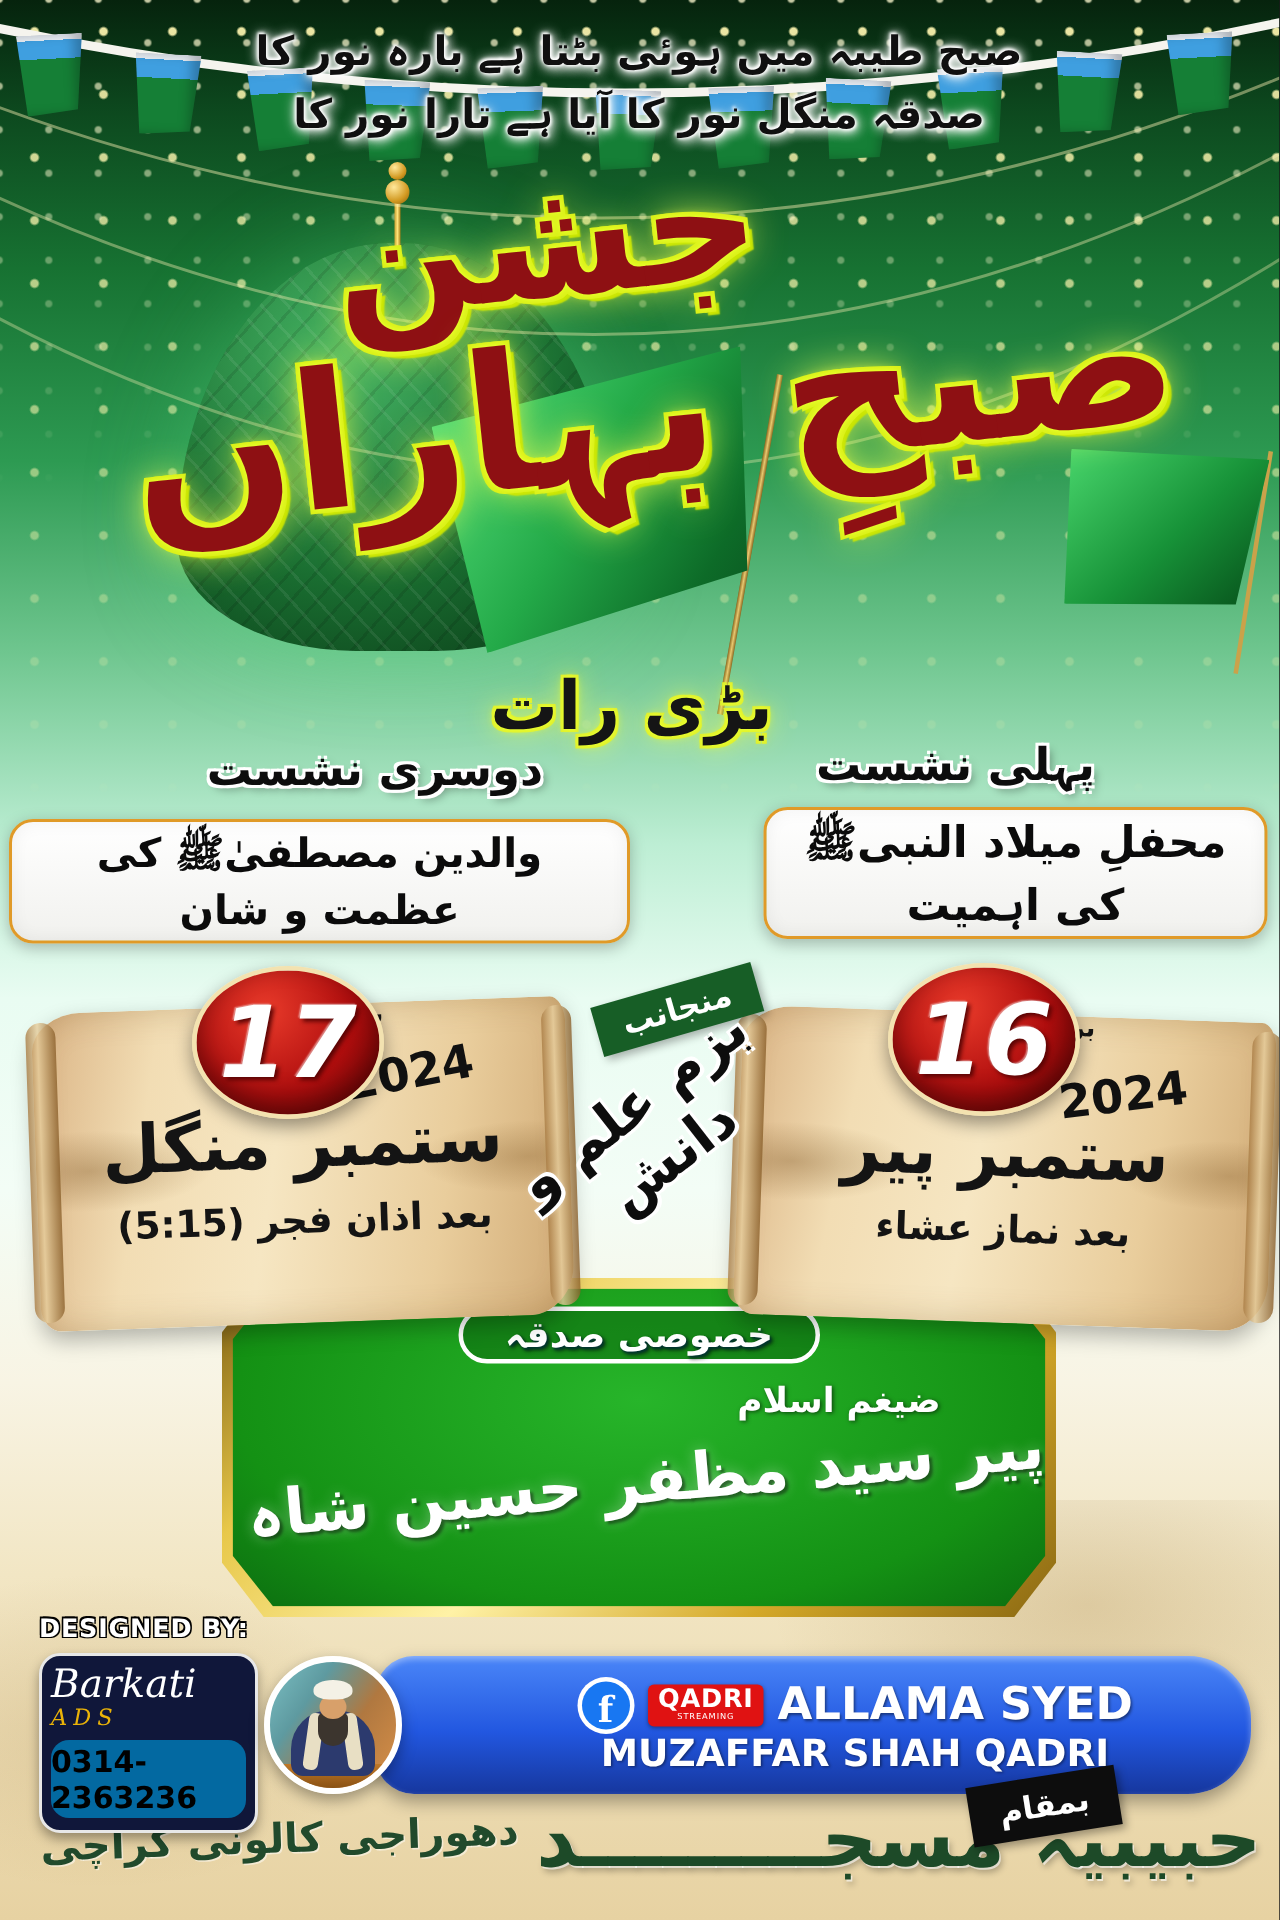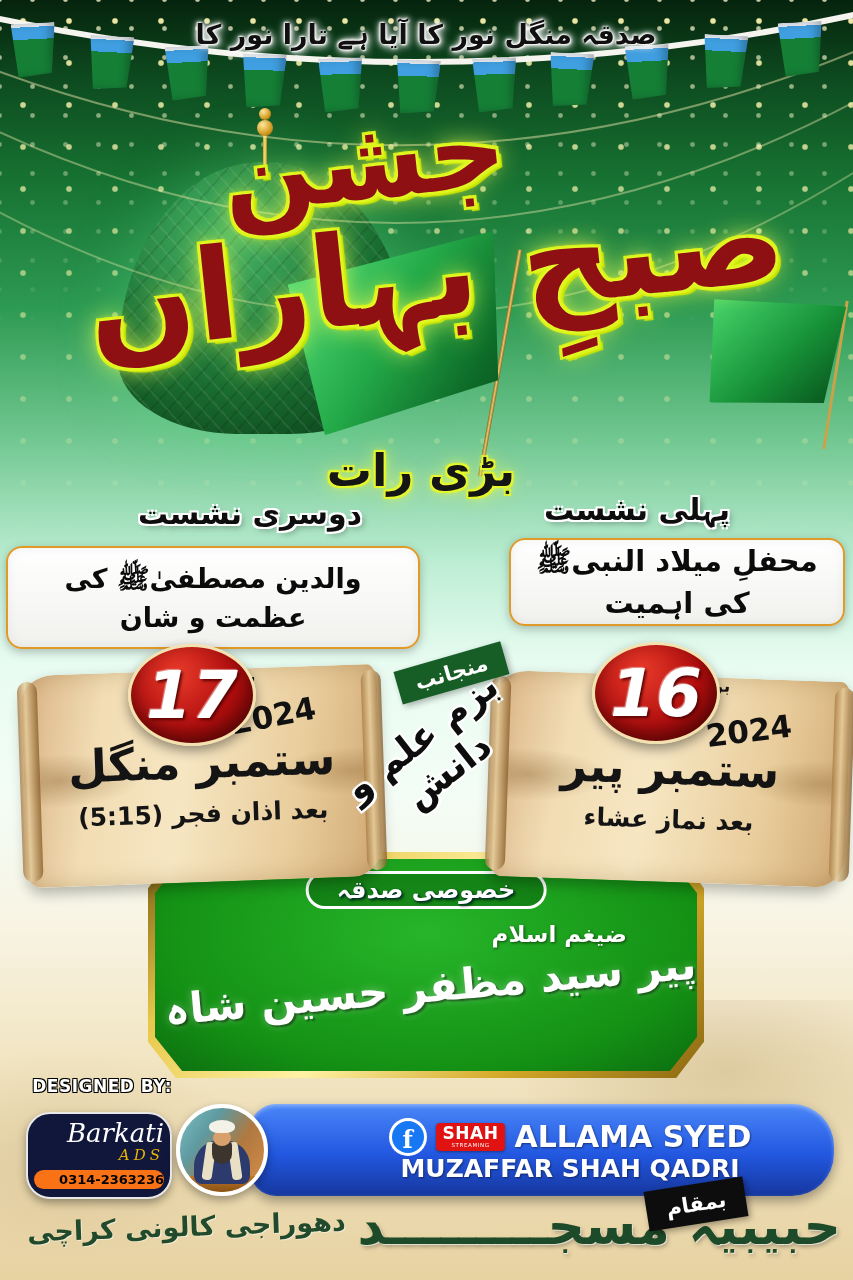--- a/index.html
+++ b/index.html
@@ -67,21 +67,21 @@
   
   .sess-label{position:absolute;z-index:5;direction:rtl;font-weight:bold;font-size:30px;color:#0d0d0d;
     text-shadow:0 0 3px #fff,2px 2px 0 #fff,-2px -2px 0 #fff,2px -2px 0 #fff,-2px 2px 0 #fff,3px 3px 6px rgba(0,0,0,.35);}
   .lab-first{right:26px;top:492px;width:380px;text-align:center;}
   .lab-second{left:70px;top:496px;width:360px;text-align:center;}
   .sess-box{position:absolute;z-index:4;direction:rtl;display:flex;align-items:center;justify-content:center;
     background:linear-gradient(180deg,#ffffff,#f1f1ee);border:2px solid #e09a28;border-radius:16px;
     box-shadow:0 3px 10px rgba(0,0,0,.25), inset 0 0 12px rgba(0,0,0,.06);
     color:#0b0b0b;font-weight:bold;text-align:center;padding:4px 10px;}
   .box-first{right:8px;top:538px;width:336px;height:88px;font-size:29px;}
-  .box-second{left:6px;top:546px;width:414px;height:103px;font-size:27px;}
+  .box-second{left:6px;top:546px;width:414px;height:83px;font-size:27px;}
   
   .scroll{position:absolute;z-index:5;
     background:
       radial-gradient(ellipse at 10% 50%,rgba(120,80,30,.35),transparent 18%),
       radial-gradient(ellipse at 92% 50%,rgba(120,80,30,.30),transparent 16%),
       linear-gradient(100deg,#d9b283 0%,#f2ddb4 22%,#f6e6c2 45%,#e9cd9c 75%,#cfa873 100%);
     border-radius:34px 10px 30px 14px / 26px 18px 34px 16px;
     box-shadow:0 6px 14px rgba(0,0,0,.28), inset 0 0 22px rgba(110,70,20,.25);}
   .scroll::before,.scroll::after{content:"";position:absolute;top:6px;bottom:6px;width:20px;border-radius:10px;
     background:linear-gradient(90deg,#a97c44,#e8cf9e 40%,#8a5f2a);opacity:.8;}
@@ -121,28 +121,28 @@
   .sp-heading{position:absolute;left:50%;top:12px;transform:translateX(-50%);
     border:3px solid #fff;border-radius:26px;padding:2px 28px;direction:rtl;
     color:#fff;font-weight:bold;font-size:24px;background:rgba(8,90,12,.45);
     text-shadow:1px 1px 2px #033,2px 2px 3px rgba(0,0,0,.6);white-space:nowrap;}
   .sp-pre{position:absolute;right:70px;top:62px;direction:rtl;color:#fff;font-weight:bold;font-size:23px;
     text-shadow:1px 1px 3px rgba(0,0,0,.6);}
   .sp-name{position:absolute;left:0;right:0;top:104px;transform:rotate(-5deg);direction:rtl;text-align:center;
     color:#fff;font-weight:bold;font-size:42px;white-space:nowrap;
     text-shadow:2px 2px 2px rgba(0,0,0,.45),0 0 10px rgba(255,255,255,.35);}
   
-  .designer{position:absolute;left:26px;top:1076px;width:146px;z-index:6;text-align:right;}
+  .designer{position:absolute;left:26px;top:1076px;width:146px;z-index:6;text-align:left;}
   .des-label{color:#fff;font-weight:bold;font-size:17px;letter-spacing:.5px;
     text-shadow:1px 1px 0 #000,-1px -1px 0 #000,1px -1px 0 #000,-1px 1px 0 #000;}
-  .des-box{margin-top:16px;background:#10173a;border:2px solid #e8e8e8;border-radius:24px;padding:6px 6px 8px;
+  .des-box{margin-top:6px;background:#10173a;border:2px solid #e8e8e8;border-radius:14px;padding:6px 6px 8px;
     box-shadow:0 4px 8px rgba(0,0,0,.35);}
   .des-brand{color:#fff;font-family:"DejaVu Serif",serif;font-style:italic;font-size:26px;line-height:1;}
   .des-sub{color:#eab308;font-family:"DejaVu Serif",serif;font-style:italic;font-size:15px;letter-spacing:4px;line-height:1.2;}
-  .des-phone{margin-top:6px;background:#f97316;border-radius:12px;color:#000;font-weight:bold;font-size:13px;padding:2px 0;}
+  .des-phone{margin-top:6px;background:#0369a1;border-radius:12px;color:#000;font-weight:bold;font-size:20px;padding:2px 0;}
   
   .live-bar{position:absolute;left:250px;top:1104px;width:584px;height:92px;z-index:5;
     border-radius:26px 42px 42px 26px;
     background:linear-gradient(180deg,#4a86f8,#2257e0 55%,#16379e);
     box-shadow:0 5px 12px rgba(0,0,0,.35), inset 0 2px 4px rgba(255,255,255,.4);
     display:flex;flex-direction:column;align-items:center;justify-content:center;padding-left:56px;color:#fff;}
   .lb-row{display:flex;align-items:center;gap:9px;}
   .fb-icon{width:38px;height:38px;border-radius:50%;background:#fff;display:flex;align-items:center;justify-content:center;}
   .fb-icon .fb-in{width:32px;height:32px;border-radius:50%;background:#1877f2;color:#fff;font-weight:bold;
     font-size:24px;display:flex;align-items:flex-end;justify-content:center;line-height:1;padding-bottom:1px;font-family:"DejaVu Serif",serif;}
@@ -210,20 +210,21 @@
   <div class="flag-b" style="left:242px;top:54px;transform:rotate(2deg)"></div>
   <div class="flag-b" style="left:319px;top:58px;transform:rotate(-2deg)"></div>
   <div class="flag-b" style="left:396px;top:60px;transform:rotate(2deg)"></div>
   <div class="flag-b" style="left:473px;top:58px;transform:rotate(-2deg)"></div>
   <div class="flag-b" style="left:549px;top:53px;transform:rotate(3deg)"></div>
   <div class="flag-b" style="left:626px;top:45px;transform:rotate(-3deg)"></div>
   <div class="flag-b" style="left:703px;top:35px;transform:rotate(3deg)"></div>
   <div class="flag-b" style="left:779px;top:22px;transform:rotate(-3deg)"></div>
 
   <div class="couplet">
+    <div>صبح طیبہ میں ہوئی بٹتا ہے بارہ نور کا</div>
     <div>صدقہ منگل نور کا آیا ہے تارا نور کا</div>
   </div>
 
   <div class="title">
     <span class="w1">جشن</span>
     <span class="w2">صبحِ بہاراں</span>
   </div>
   <div class="tagline">بڑی رات</div>
 
   <div class="sess-label lab-first">پہلی نشست</div>
@@ -287,21 +288,21 @@
     <div class="ph-beard"></div>
     <div class="ph-face"></div>
     <div class="ph-turban"></div>
   </div>
   <div class="live-bar">
     <div class="lb-row">
       <span class="fb-icon">
         <span class="fb-in">f</span>
       </span>
       <span class="live-badge">
-        <span class="lv">SHAH</span>
+        <span class="lv">QADRI</span>
         <span class="st">STREAMING</span>
       </span>
       <span class="lb-t1">ALLAMA SYED</span>
     </div>
     <div class="lb-t2">MUZAFFAR SHAH QADRI</div>
   </div>
 
   <div class="bg-bottom-art"></div>
   <div class="venue-badge">بمقام</div>
   <div class="venue-line">

